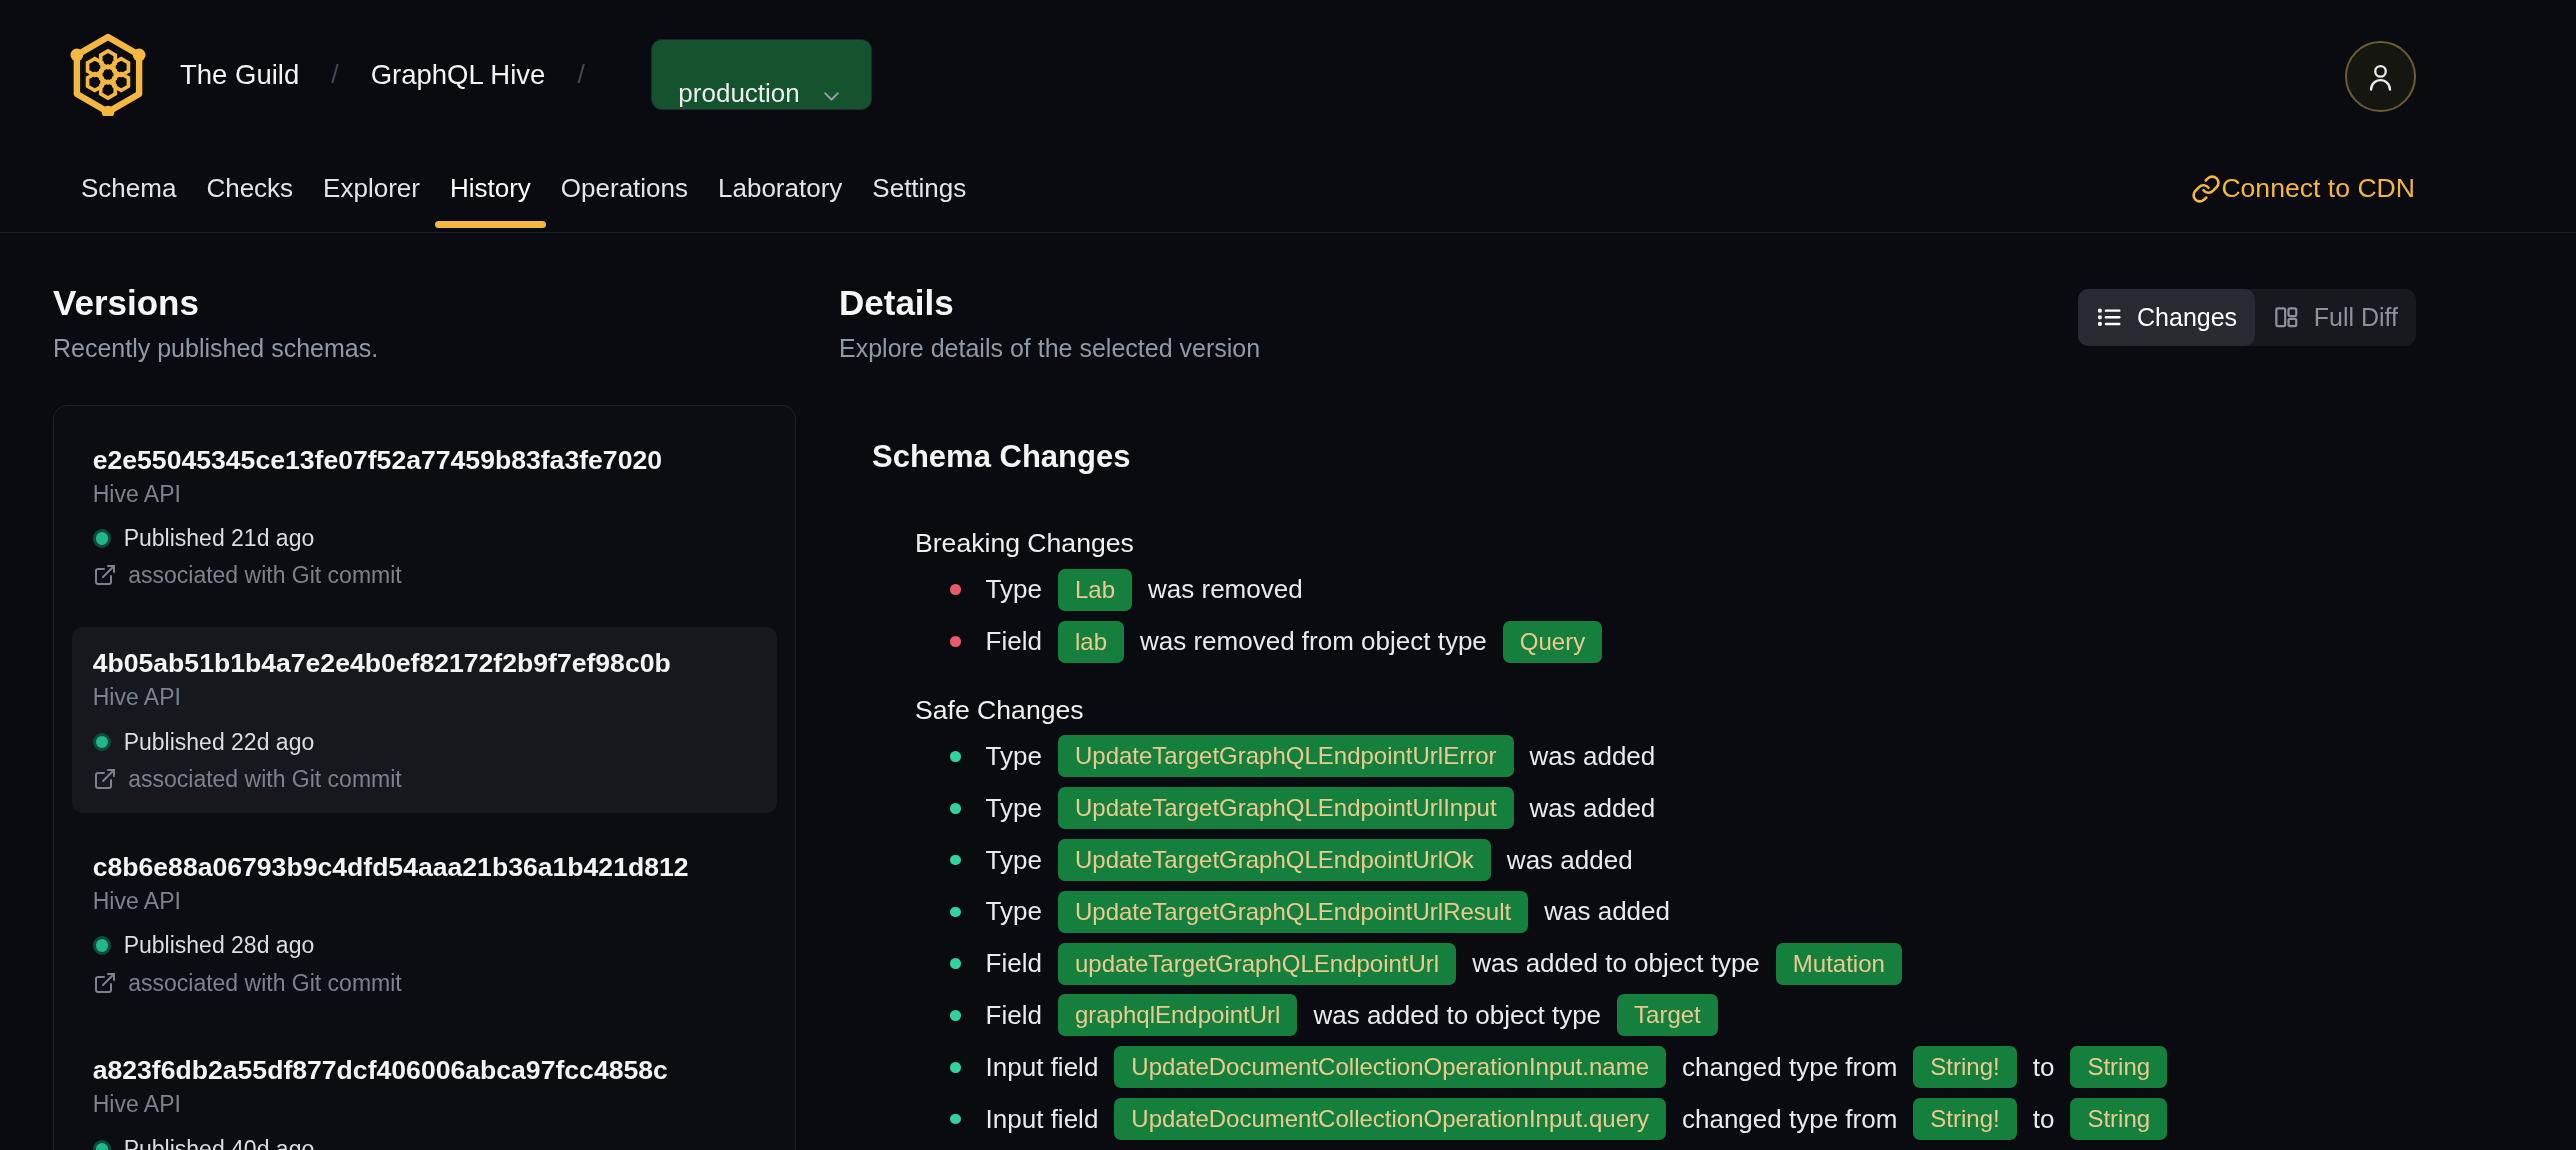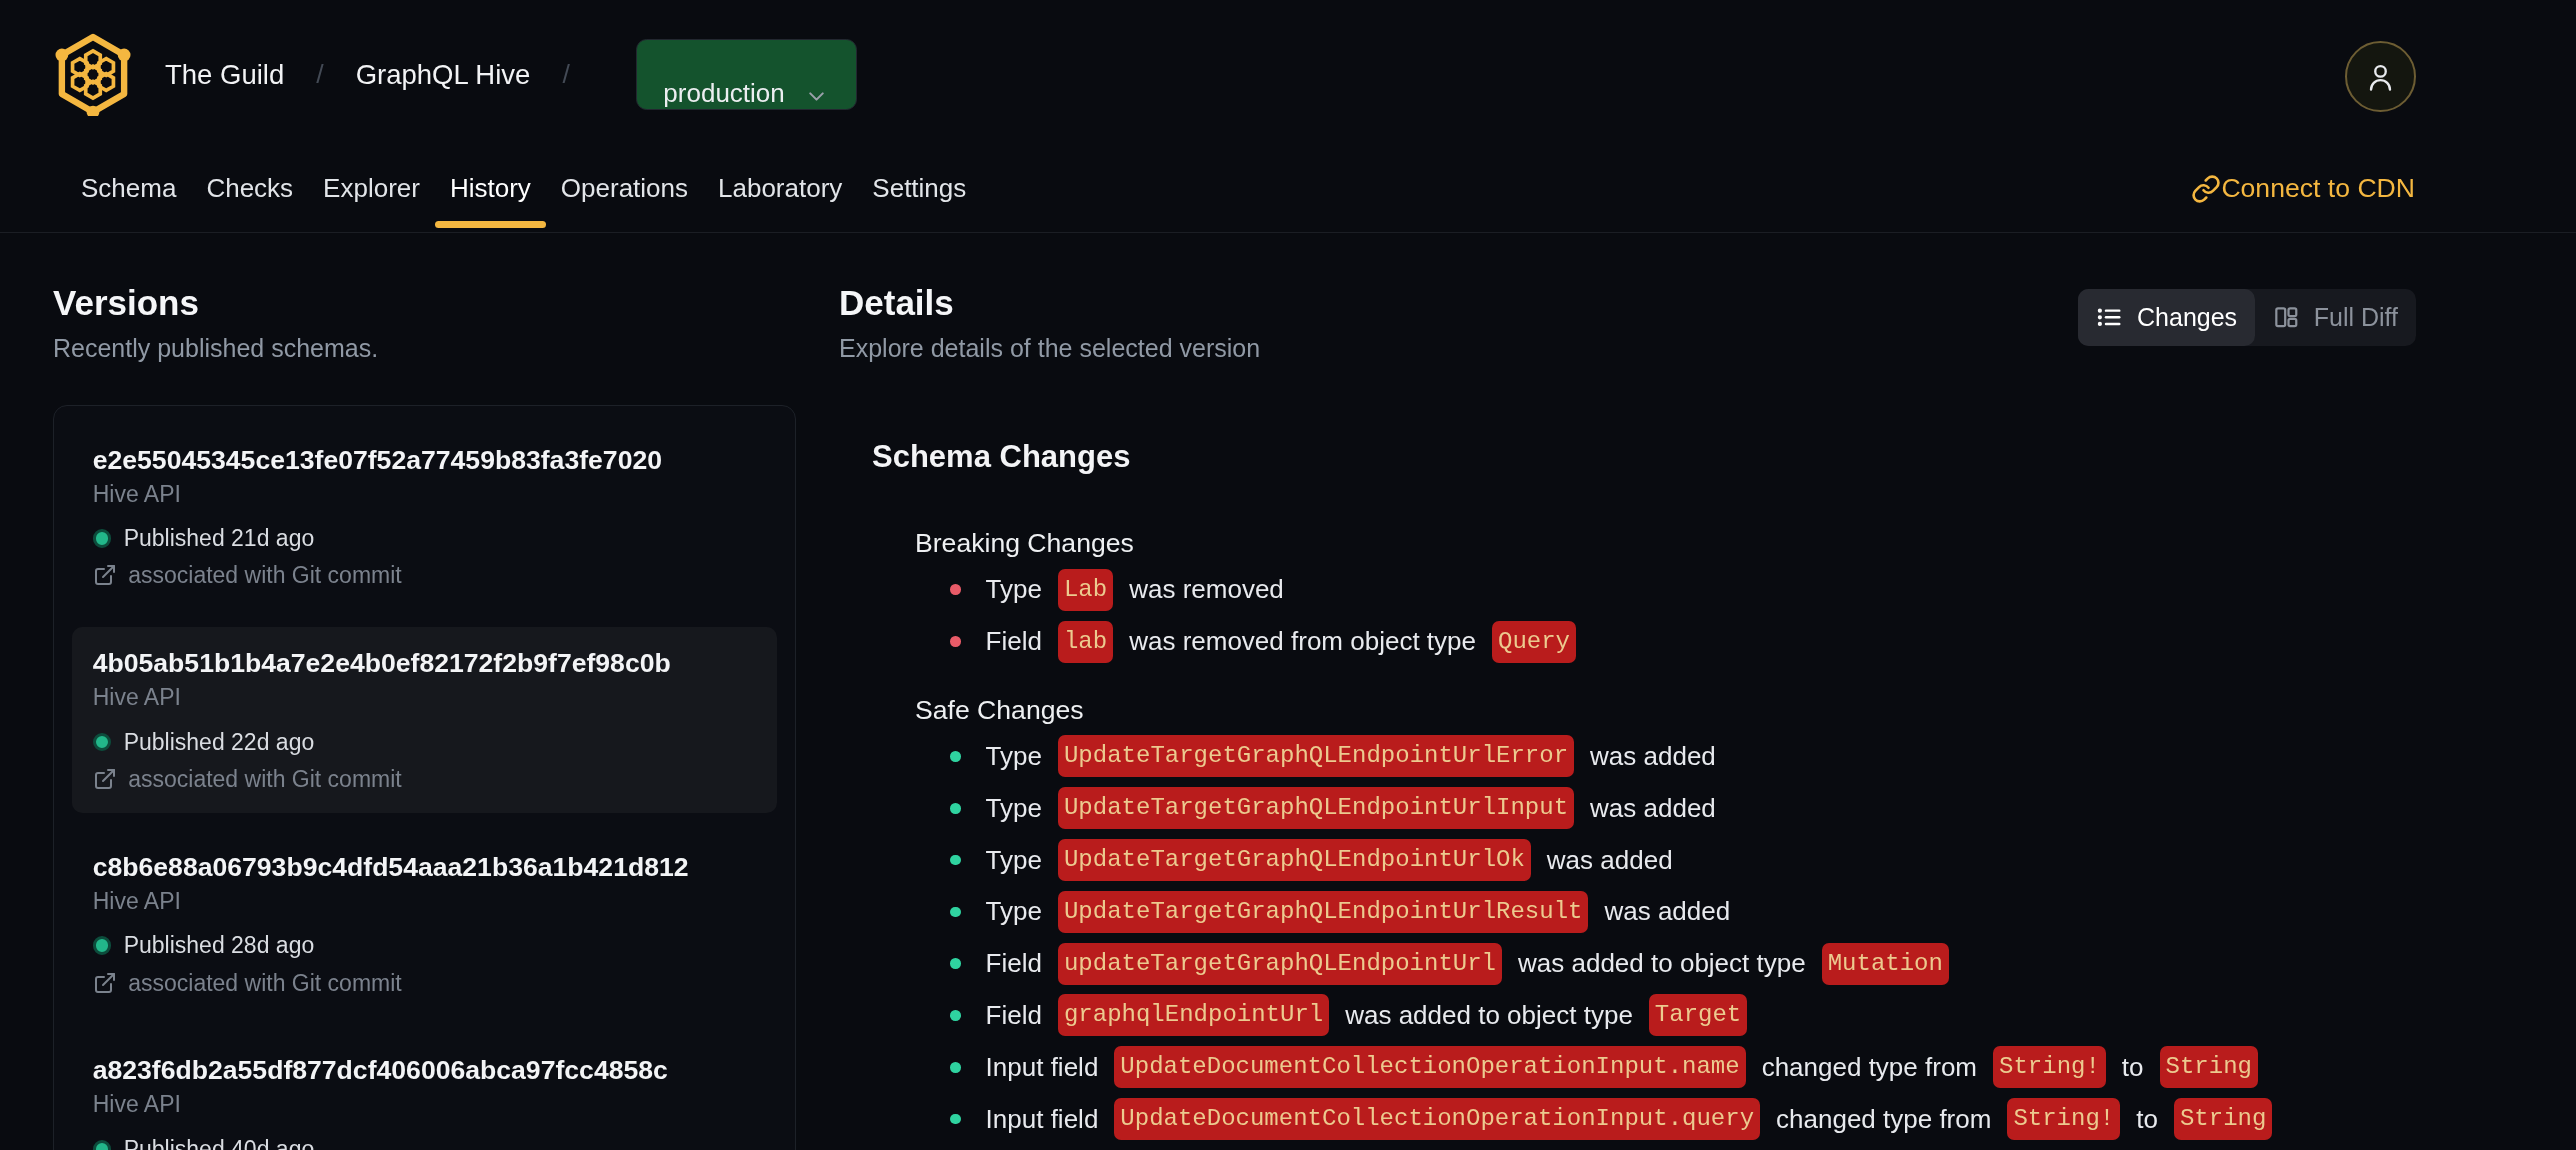--- a/index.html
+++ b/index.html
@@ -7,21 +7,21 @@
   body {
     background:#090b10;
     font-family:"Liberation Sans", sans-serif;
     color:#e6e8ec;
     overflow:hidden;
   }
   #page { position:relative; width:2576px; height:1151px; overflow:hidden; }
 
   
   .header { position:absolute; top:0; left:0; right:0; height:233px; border-bottom:1.8px solid #1b1e24; background:#090b10; }
-  .header-top { display:flex; align-items:center; height:149px; padding-left:53px; }
+  .header-top { display:flex; align-items:center; height:149px; padding-left:68px; }
   .logo-svg { width:80px; height:83px; display:block; }
   .crumbs { display:flex; align-items:center; margin-left:32px; }
   .crumb { font-size:27.5px; color:#f2f3f5; font-weight:500; }
   .crumb-sep { font-size:26.6px; color:#434a55; margin:0 32px; font-weight:400; }
   .target-select {
     display:flex; align-items:flex-end; gap:19.5px;
     margin-left:34px; height:71px; padding:0 26.6px;
     background:#14532d; border:0.9px solid #232730; border-radius:10.6px;
     cursor:pointer;
   }
@@ -74,23 +74,23 @@
   .change-section + .change-section { margin-top:30px; }
   .section-title { font-size:26.6px; color:#eef0f2; font-weight:500; line-height:34px; }
   .rows { margin-left:35px; margin-top:8.9px; }
   .change-row { display:flex; align-items:center; min-height:41px; margin-bottom:9.8px; }
   .bullet { width:10.6px; height:10.6px; border-radius:50%; margin-right:25px; flex:0 0 auto; }
   .breaking .bullet { background:var(--bullet-breaking,#e85b68); }
   .safe .bullet { background:var(--bullet-safe,#2fd3a0); }
   .parts { display:flex; align-items:center; gap:16px; flex-wrap:wrap; }
   .chtext { font-size:26px; color:#e8eaee; }
   .chip {
-    height:42px; line-height:42px; padding:0 6px;
-    background:#b91c1c; border-radius:7px;
-    font-family:Liberation Mono, monospace;
+    height:42px; line-height:42px; padding:0 17px;
+    background:#15803d; border-radius:7px;
+    font-family:Liberation Sans, sans-serif;
     font-size:24px; color:var(--chip-text,#ecca8f); white-space:nowrap;
   }
   svg { display:block; }
 </style>
 </head>
 <body>
 
 <div id="page">
 
   <div class="header">

